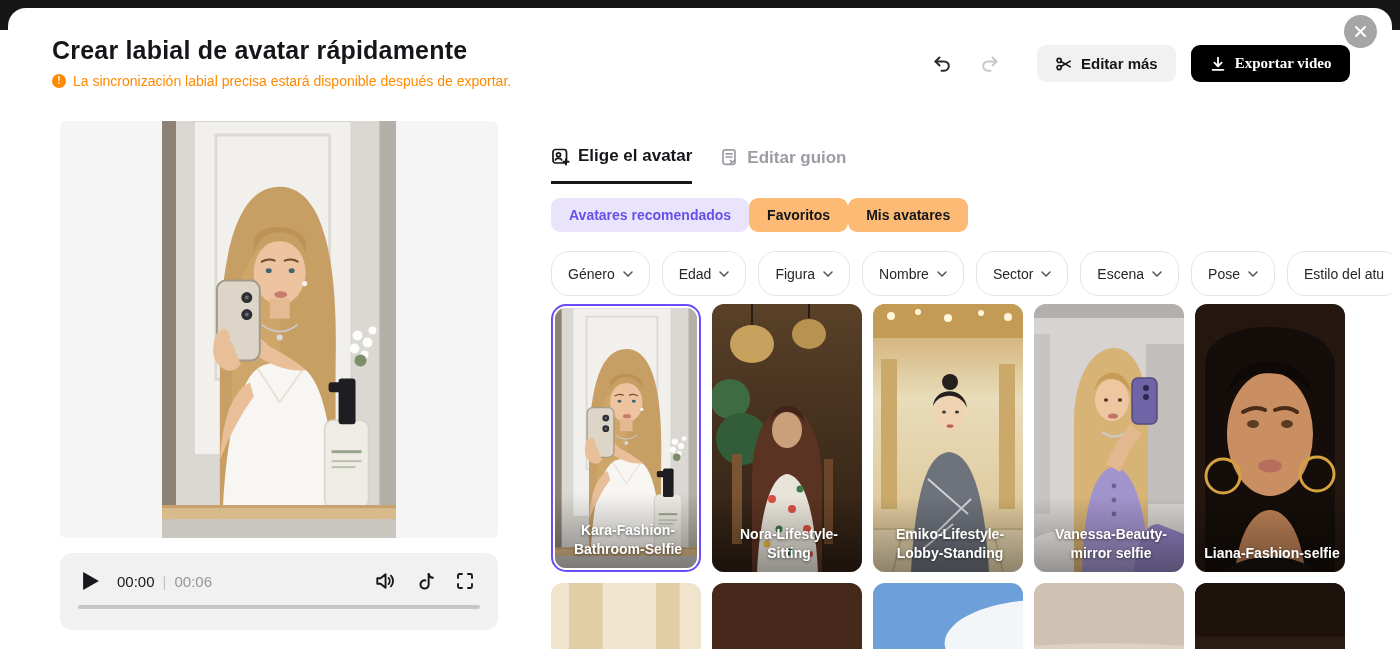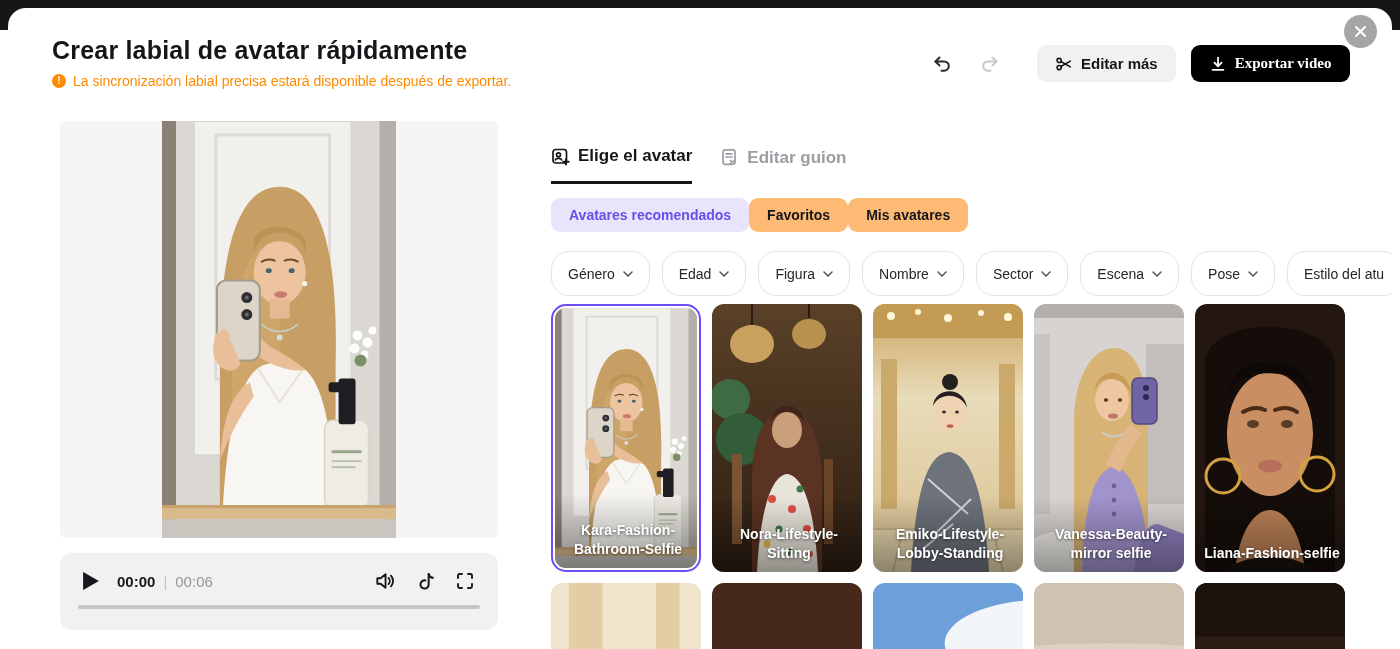--- a/index.html
+++ b/index.html
@@ -37,21 +37,21 @@
   .preview-panel { position:absolute; left:52px; top:113px; width:438px; height:417px; background:#f5f5f6;
                    border-radius:6px; display:flex; align-items:center; justify-content:center; overflow:hidden; }
   .preview-panel svg { height:417px; width:auto; display:block; }
 
   .player { position:absolute; left:52px; top:545px; width:438px; height:77px; background:#f1f1f2;
             border-radius:12px; }
   .player-row { position:absolute; left:20px; right:20px; top:11px; height:34px; display:flex; align-items:center; }
   .play-btn { background:none; border:none; cursor:pointer; width:22px; height:22px; display:flex;
               align-items:center; justify-content:center; padding:0; }
   .time-group { display:flex; align-items:center; gap:8px; margin-left:15px; font-size:15px; }
-  .time-cur { color:#17171c; font-weight:700; }
+  .time-cur { color:#17171c; font-weight:400; }
   .time-sep { color:#c2c2c6; }
   .time-dur { color:#95959b; }
   .spacer { flex:1; }
   .pbtn { background:none; border:none; cursor:pointer; width:26px; height:26px; display:flex;
           align-items:center; justify-content:center; padding:0; margin-left:14px; }
   .progress-track { position:absolute; left:18px; right:18px; bottom:21px; height:4px; border-radius:2px;
                     background:#c6c6c9; cursor:pointer; }
 
   
   .right-col { position:absolute; left:535px; top:0; right:0; bottom:0; overflow:hidden; }

